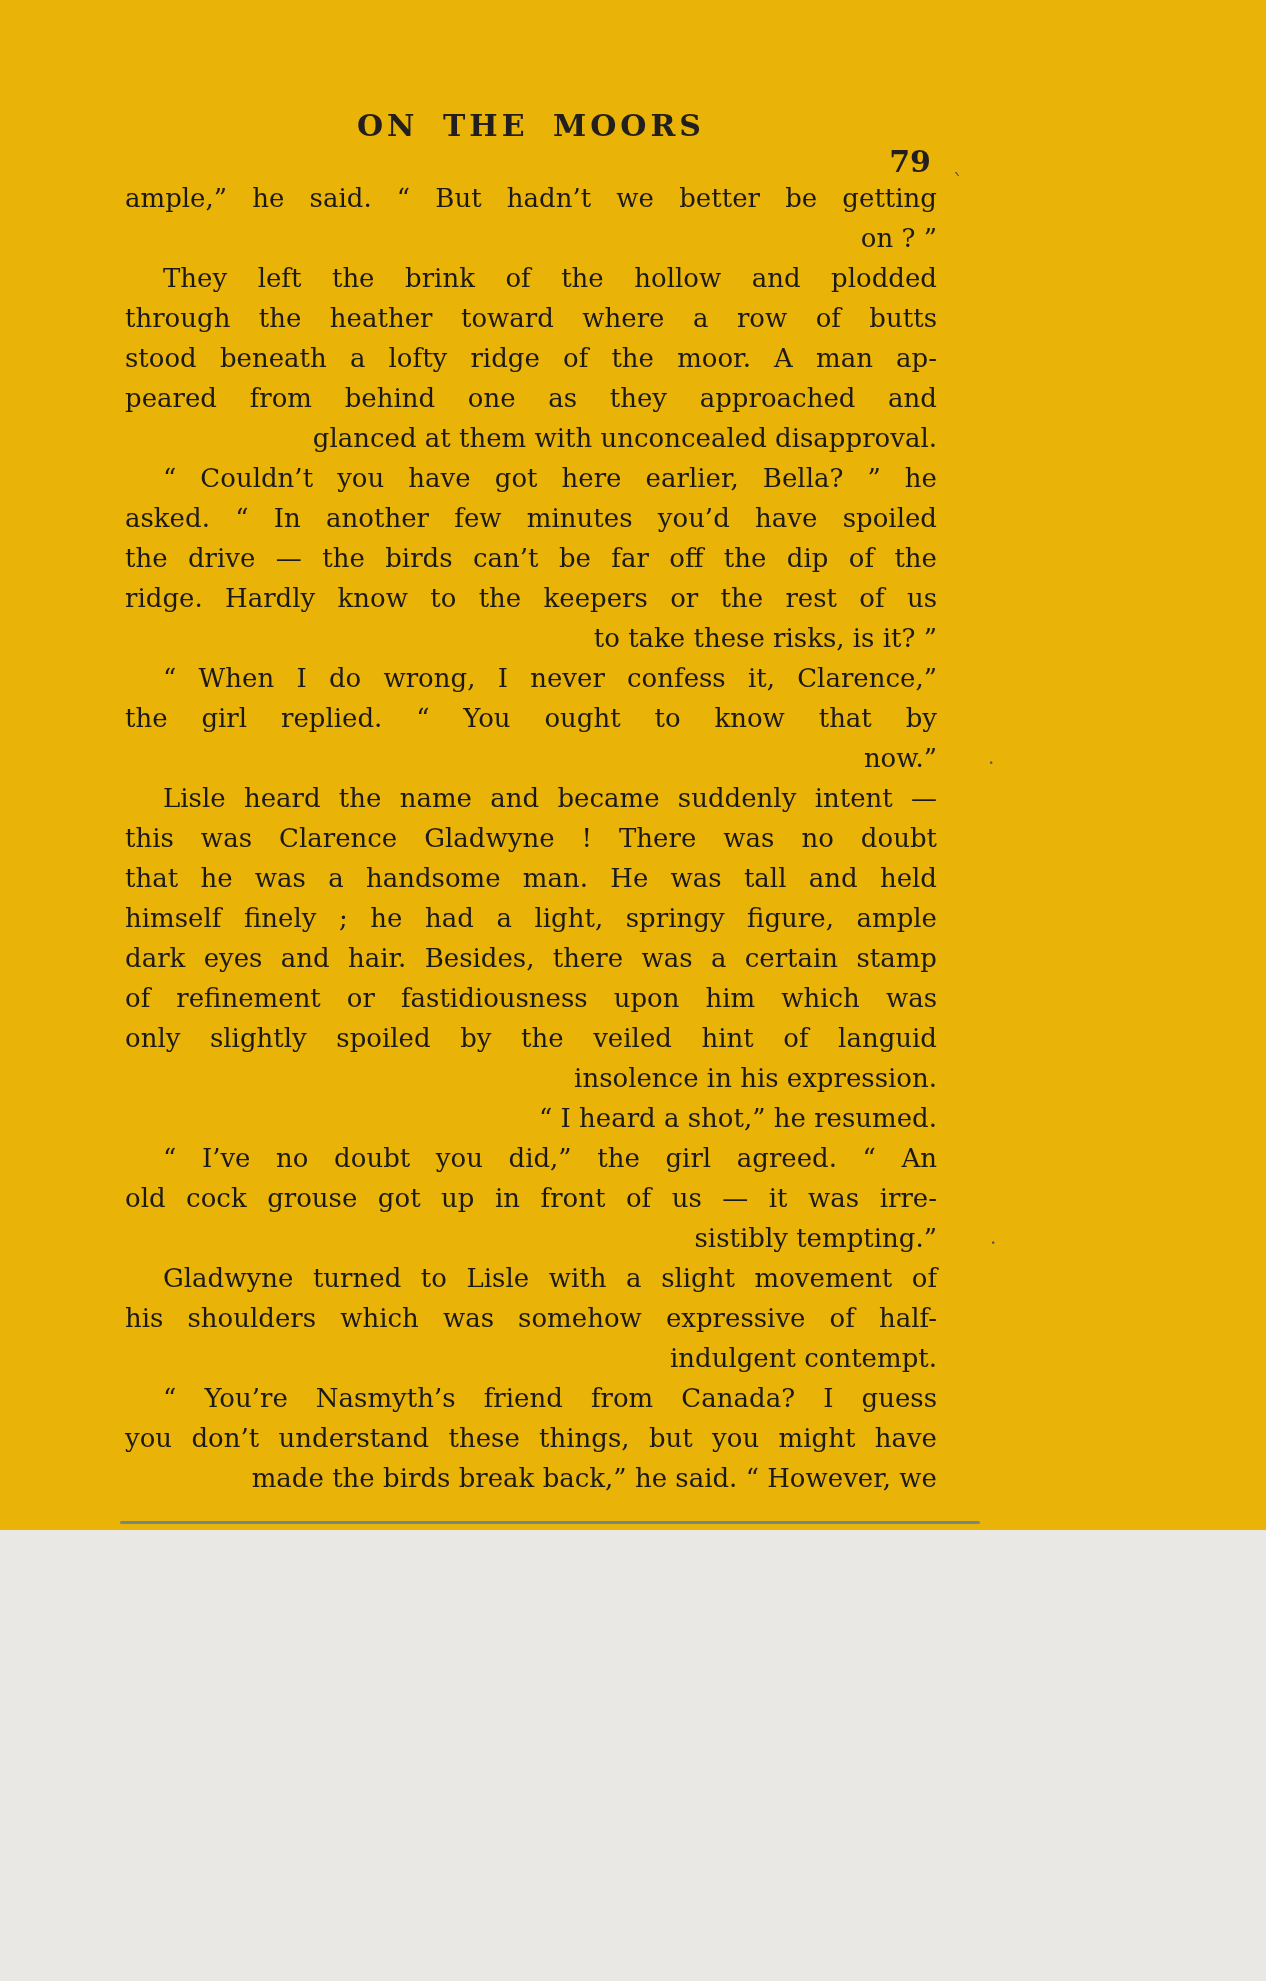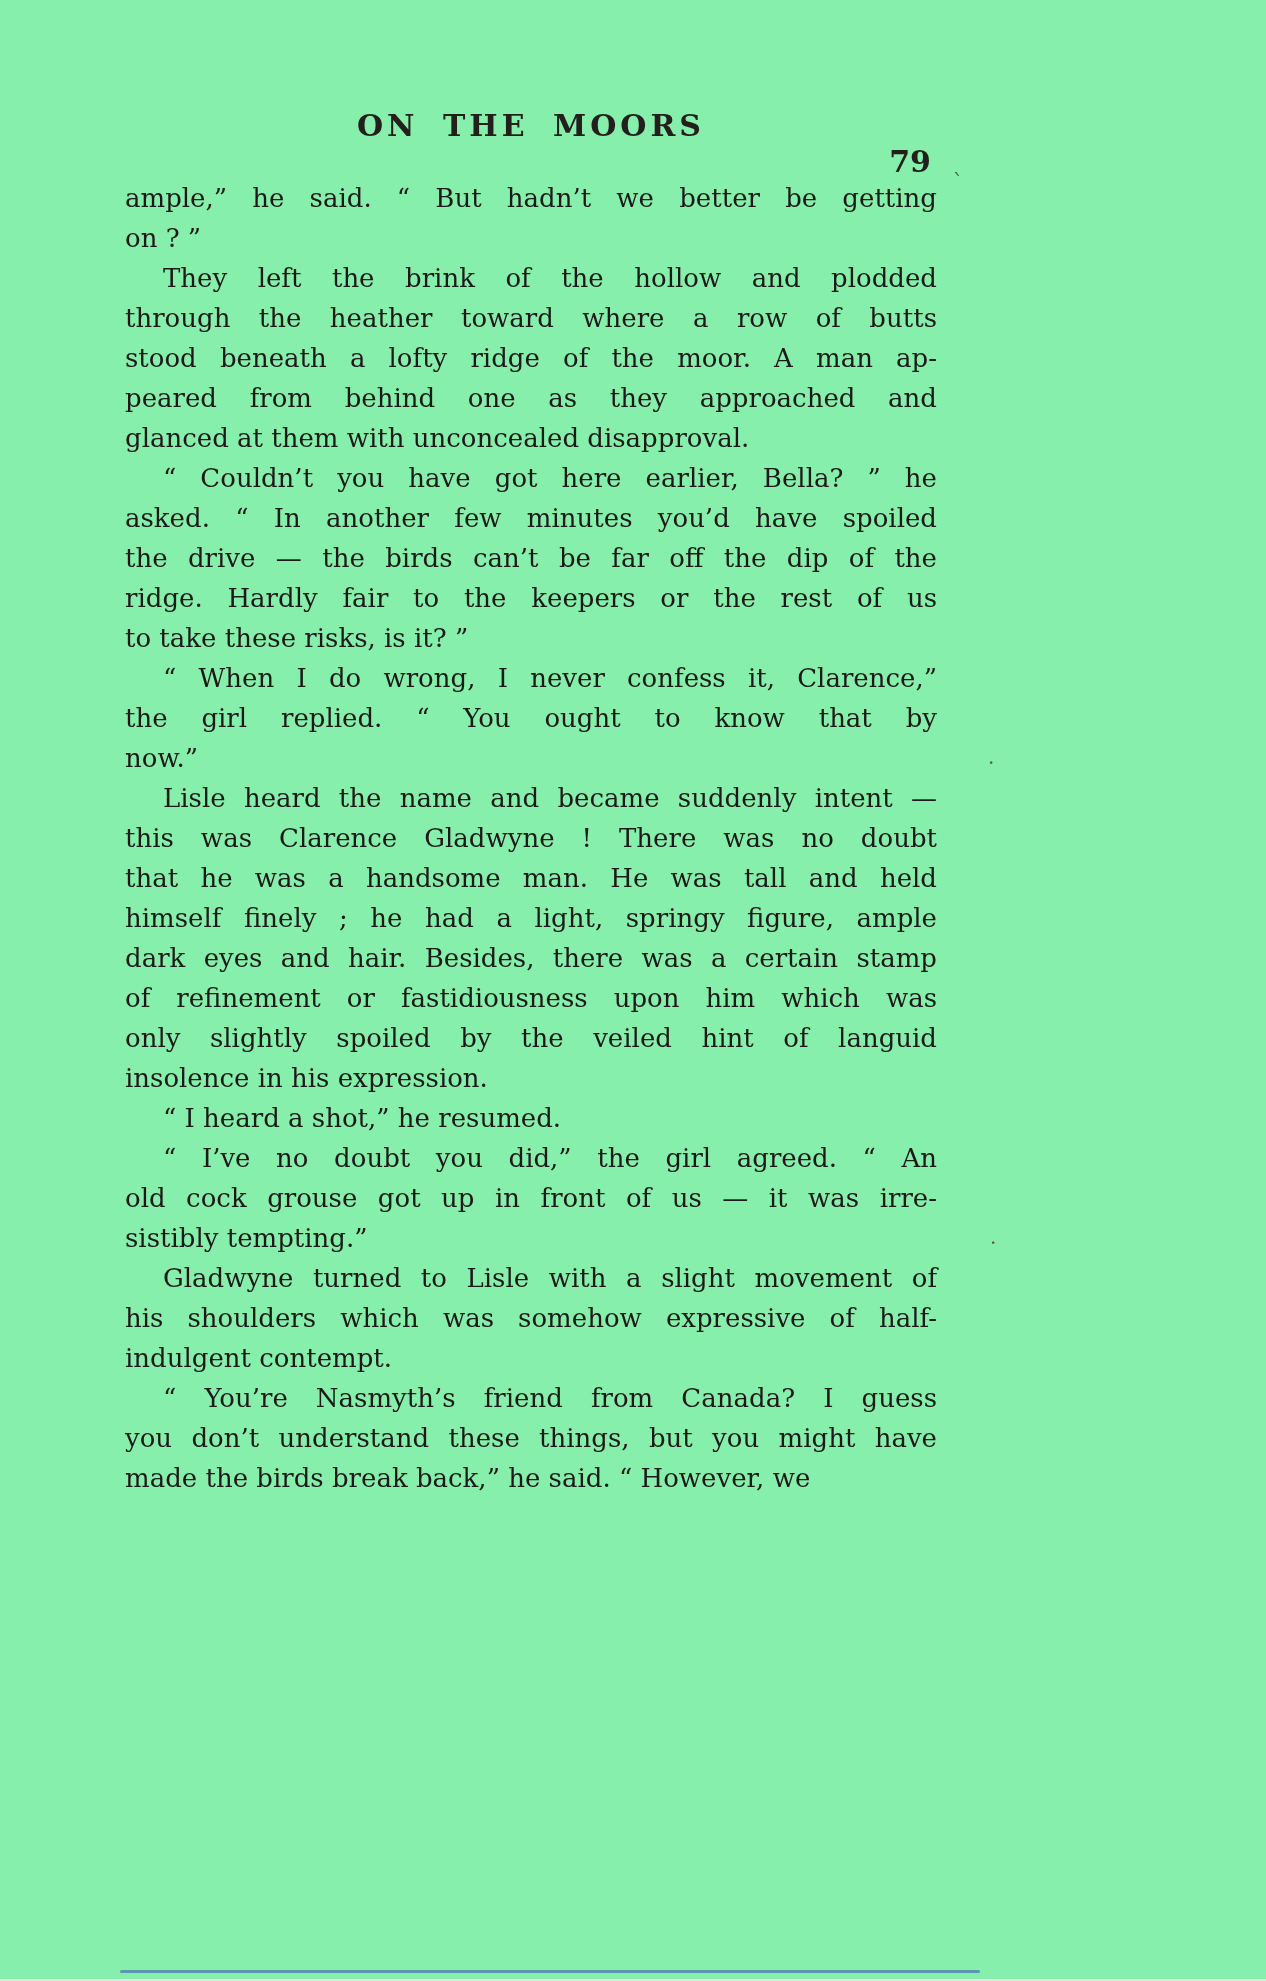--- a/index.html
+++ b/index.html
@@ -3,22 +3,22 @@
 <meta charset="utf-8">
 <style>
   html, body {
     margin: 0;
     padding: 0;
     background: #e9e8e4;
   }
   .page {
     position: relative;
     width: 1266px;
-    height: 1979px;
-    background: #86efac;
+    height: 1530px;
+    background: #eab308;
     overflow: hidden;
     font-family: "DejaVu Serif", "Liberation Serif", serif;
     color: #1c1a18;
   }
   .running-head {
     position: absolute;
     top: 108px;
     left: 125px;
     width: 812px;
     height: 42px;
@@ -51,21 +51,21 @@
     font-size: 26px;
     line-height: 40px;
   }
   .para { margin: 0; }
   .line {
     text-align: justify;
     text-align-last: justify;
     white-space: normal;
   }
   .line.last {
-    text-align: left;
+    text-align: right;
     text-align-last: auto;
   }
   .line.indent {
     text-indent: 38px;
   }
   .artifact {
     position: absolute;
     color: #5a564f;
     font-size: 20px;
   }
@@ -99,21 +99,21 @@
         <div class="line indent">They left the brink of the hollow and plodded</div>
         <div class="line">through the heather toward where a row of butts</div>
         <div class="line">stood beneath a lofty ridge of the moor.  A man ap-</div>
         <div class="line">peared from behind one as they approached and</div>
         <div class="line last">glanced at them with unconcealed disapproval.</div>
       </div>
       <div class="para">
         <div class="line indent">“ Couldn’t you have got here earlier, Bella? ” he</div>
         <div class="line">asked.  “ In another few minutes you’d have spoiled</div>
         <div class="line">the drive — the birds can’t be far off the dip of the</div>
-        <div class="line">ridge.  Hardly fair to the keepers or the rest of us</div>
+        <div class="line">ridge.  Hardly know to the keepers or the rest of us</div>
         <div class="line last">to take these risks, is it? ”</div>
       </div>
       <div class="para">
         <div class="line indent">“ When I do wrong, I never confess it, Clarence,”</div>
         <div class="line">the girl replied.  “ You ought to know that by</div>
         <div class="line last">now.”</div>
       </div>
       <div class="para">
         <div class="line indent">Lisle heard the name and became suddenly intent —</div>
         <div class="line">this was Clarence Gladwyne !  There was no doubt</div>

